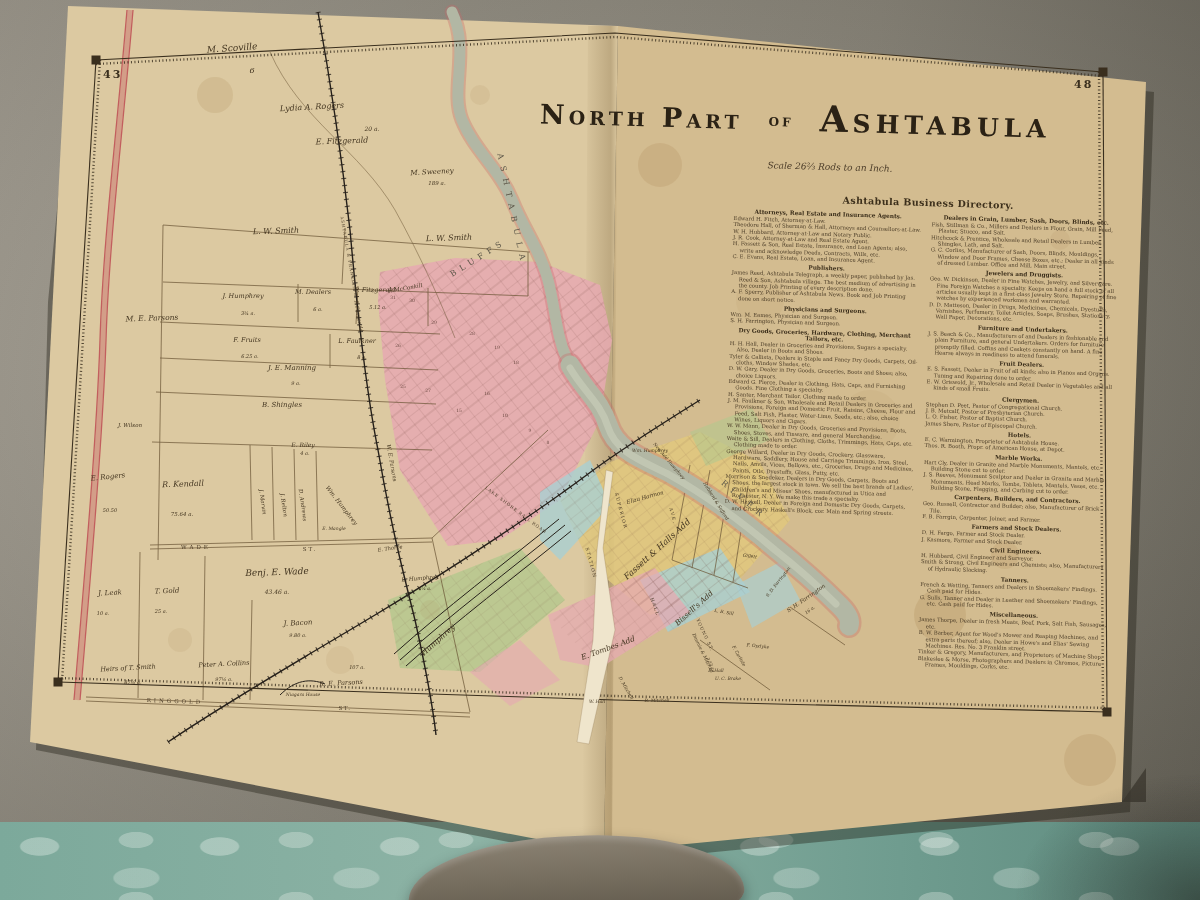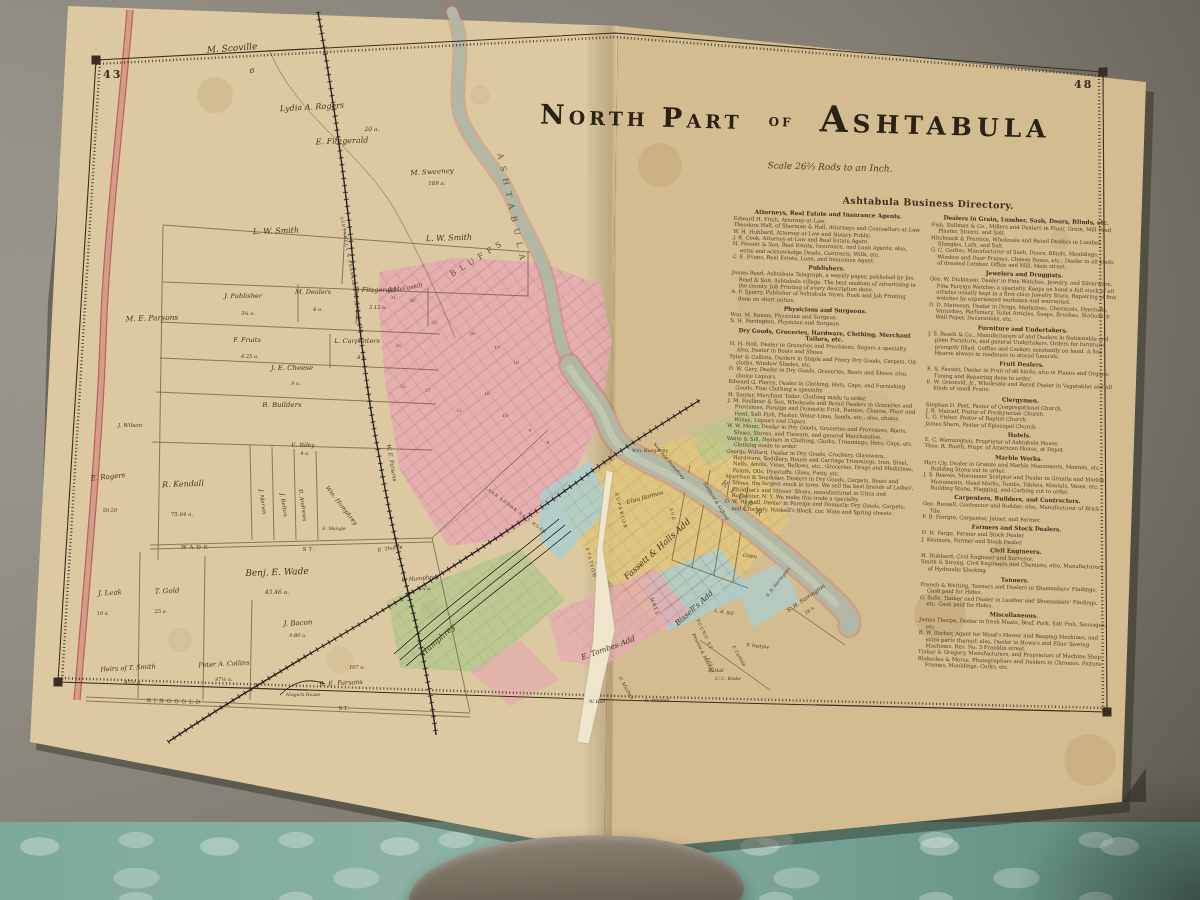--- a/index.html
+++ b/index.html
@@ -282,34 +282,34 @@
       <span class="pl" style="left: 312px; top: 107px; font-size: 8px; transform: translate(-50%, -50%) rotate(-3deg);">Lydia A. Rogers</span>
       <span class="pl" style="left: 372px; top: 128px; font-size: 6px; transform: translate(-50%, -50%) rotate(0deg);">20 a.</span>
       <span class="pl" style="left: 342px; top: 141px; font-size: 8px; transform: translate(-50%, -50%) rotate(-2deg);">E. Fitzgerald</span>
       <span class="pl" style="left: 432px; top: 172px; font-size: 7px; transform: translate(-50%, -50%) rotate(-3deg);">M. Sweeney</span>
       <span class="pl" style="left: 437px; top: 183px; font-size: 5.5px; transform: translate(-50%, -50%) rotate(0deg);">189 a.</span>
       <span class="pl" style="left: 276px; top: 231px; font-size: 8px; transform: translate(-50%, -50%) rotate(-2deg);">L. W. Smith</span>
       <span class="pl" style="left: 449px; top: 238px; font-size: 8px; transform: translate(-50%, -50%) rotate(-2deg);">L. W. Smith</span>
       <span class="wt" style="left: 512px; top: 210px; font-size: 8px; letter-spacing: 7px; transform: translate(-50%, -50%) rotate(78deg);">ASHTABULA</span>
       <span class="wt" style="left: 478px; top: 258px; font-size: 8px; letter-spacing: 5px; transform: translate(-50%, -50%) rotate(-32deg);">BLUFFS</span>
       <span class="wt" style="left: 744px; top: 500px; font-size: 8px; letter-spacing: 6px; transform: translate(-50%, -50%) rotate(40deg);">RIVER</span>
-      <span class="pl" style="left: 243px; top: 296px; font-size: 6.5px; transform: translate(-50%, -50%) rotate(0deg);">J. Publisher</span>
+      <span class="pl" style="left: 243px; top: 296px; font-size: 6.5px; transform: translate(-50%, -50%) rotate(0deg);">J. Humphrey</span>
       <span class="pl" style="left: 248px; top: 313px; font-size: 5px; transform: translate(-50%, -50%) rotate(0deg);">3¾ a.</span>
       <span class="pl" style="left: 313px; top: 292px; font-size: 6.5px; transform: translate(-50%, -50%) rotate(0deg);">M. Dealers</span>
       <span class="pl" style="left: 318px; top: 309px; font-size: 5px; transform: translate(-50%, -50%) rotate(0deg);">6 a.</span>
       <span class="pl" style="left: 375px; top: 290px; font-size: 6.5px; transform: translate(-50%, -50%) rotate(0deg);">P. Fitzgerald</span>
       <span class="pl" style="left: 378px; top: 307px; font-size: 5px; transform: translate(-50%, -50%) rotate(0deg);">5.12 a.</span>
       <span class="pl" style="left: 152px; top: 318px; font-size: 7.5px; transform: translate(-50%, -50%) rotate(-2deg);">M. E. Parsons</span>
       <span class="pl" style="left: 247px; top: 340px; font-size: 6.5px; transform: translate(-50%, -50%) rotate(0deg);">F. Fruits</span>
       <span class="pl" style="left: 250px; top: 356px; font-size: 5px; transform: translate(-50%, -50%) rotate(0deg);">6.25 a.</span>
-      <span class="pl" style="left: 357px; top: 341px; font-size: 6.5px; transform: translate(-50%, -50%) rotate(0deg);">L. Carpenters</span>
+      <span class="pl" style="left: 357px; top: 341px; font-size: 6.5px; transform: translate(-50%, -50%) rotate(0deg);">L. Faulkner</span>
       <span class="pl" style="left: 362px; top: 357px; font-size: 5px; transform: translate(-50%, -50%) rotate(0deg);">8 a.</span>
-      <span class="pl" style="left: 292px; top: 368px; font-size: 7px; transform: translate(-50%, -50%) rotate(0deg);">J. E. Cheese</span>
+      <span class="pl" style="left: 292px; top: 368px; font-size: 7px; transform: translate(-50%, -50%) rotate(0deg);">J. E. Manning</span>
       <span class="pl" style="left: 296px; top: 383px; font-size: 5px; transform: translate(-50%, -50%) rotate(0deg);">9 a.</span>
-      <span class="pl" style="left: 282px; top: 405px; font-size: 7px; transform: translate(-50%, -50%) rotate(0deg);">B. Builders</span>
+      <span class="pl" style="left: 282px; top: 405px; font-size: 7px; transform: translate(-50%, -50%) rotate(0deg);">B. Shingles</span>
       <span class="pl" style="left: 130px; top: 425px; font-size: 5.5px; transform: translate(-50%, -50%) rotate(0deg);">J. Wilson</span>
       <span class="pl" style="left: 108px; top: 477px; font-size: 7px; transform: translate(-50%, -50%) rotate(-6deg);">E. Rogers</span>
       <span class="pl" style="left: 110px; top: 510px; font-size: 5px; transform: translate(-50%, -50%) rotate(0deg);">50.50</span>
       <span class="pl" style="left: 183px; top: 484px; font-size: 8px; transform: translate(-50%, -50%) rotate(-2deg);">R. Kendall</span>
       <span class="pl" style="left: 182px; top: 514px; font-size: 5.5px; transform: translate(-50%, -50%) rotate(0deg);">75.64 a.</span>
       <span class="pl" style="left: 263px; top: 502px; font-size: 5.5px; transform: translate(-50%, -50%) rotate(82deg);">J. Marvin</span>
       <span class="pl" style="left: 284px; top: 505px; font-size: 5.5px; transform: translate(-50%, -50%) rotate(82deg);">J. Relton</span>
       <span class="pl" style="left: 303px; top: 505px; font-size: 5.5px; transform: translate(-50%, -50%) rotate(82deg);">D. Andrews</span>
       <span class="pl" style="left: 303px; top: 444px; font-size: 6px; transform: translate(-50%, -50%) rotate(0deg);">E. Riley</span>
       <span class="pl" style="left: 305px; top: 453px; font-size: 5px; transform: translate(-50%, -50%) rotate(0deg);">4 a.</span>

